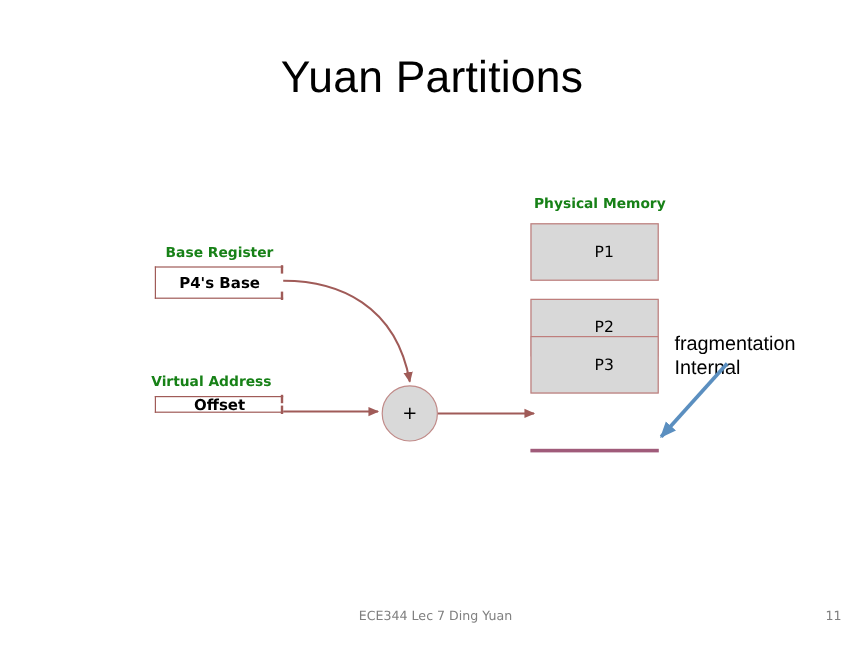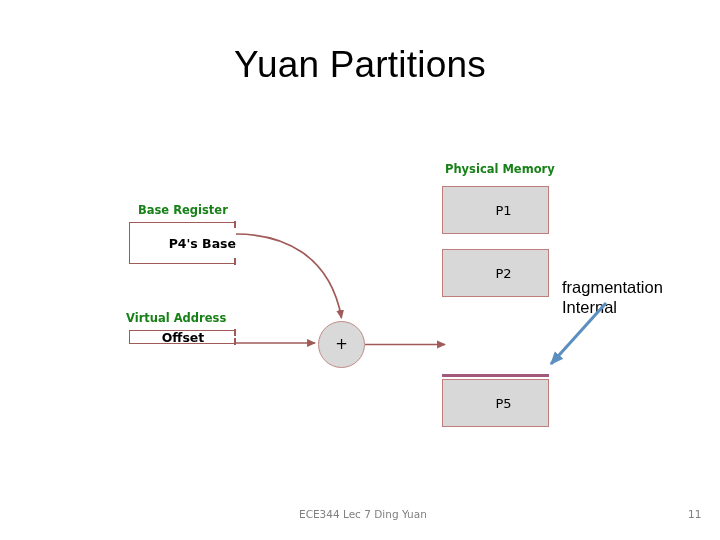--- a/index.html
+++ b/index.html
@@ -68,21 +68,21 @@
   .reg-box::before {
     content: "";
     position: absolute;
     right: 0;
     bottom: -1.6px;
     width: 1.6px;
     height: 7px;
     background: #a05b58;
   }
 
-  #base-register-box { left: 129px; top: 222px; width: 107px; height: 42px; justify-content: flex-end; }
+  #base-register-box { left: 129px; top: 222px; width: 107px; height: 27px; }
   #offset-box        { left: 129px; top: 330px; width: 107px; height: 14px; }
 
   #base-register-caption { left: 138px; top: 203px; }
   #virtual-address-caption { left: 126px; top: 311px; }
 
   
   #adder {
     position: absolute;
     left: 318px;
     top: 321px;
@@ -234,27 +234,27 @@
 <div id="memory-column">
 
   <div class="mem-block" id="mem-block-p1">
     <span>P1</span>
   </div>
 
   <div class="mem-block" id="mem-block-p2">
     <span>P2</span>
   </div>
 
+  <div class="mem-block" id="mem-block-p3">
+    <span>P3</span>
+  </div>
 
 
   <div id="p4-bottom-rule"></div>
 
-  <div class="mem-block" id="mem-block-p5">
-    <span>P5</span>
-  </div>
 </div>
 
 <div id="internal-fragmentation-label">
   <div>fragmentation</div>
   <div>Internal</div>
 </div>
 
 <svg id="connectors" viewBox="0 0 720 540" xmlns="http://www.w3.org/2000/svg">
   <defs>
     <marker id="arrow-rose" viewBox="0 0 10 10" refX="8.5" refY="5" markerWidth="5.5" markerHeight="5.5" orient="auto-start-reverse">

